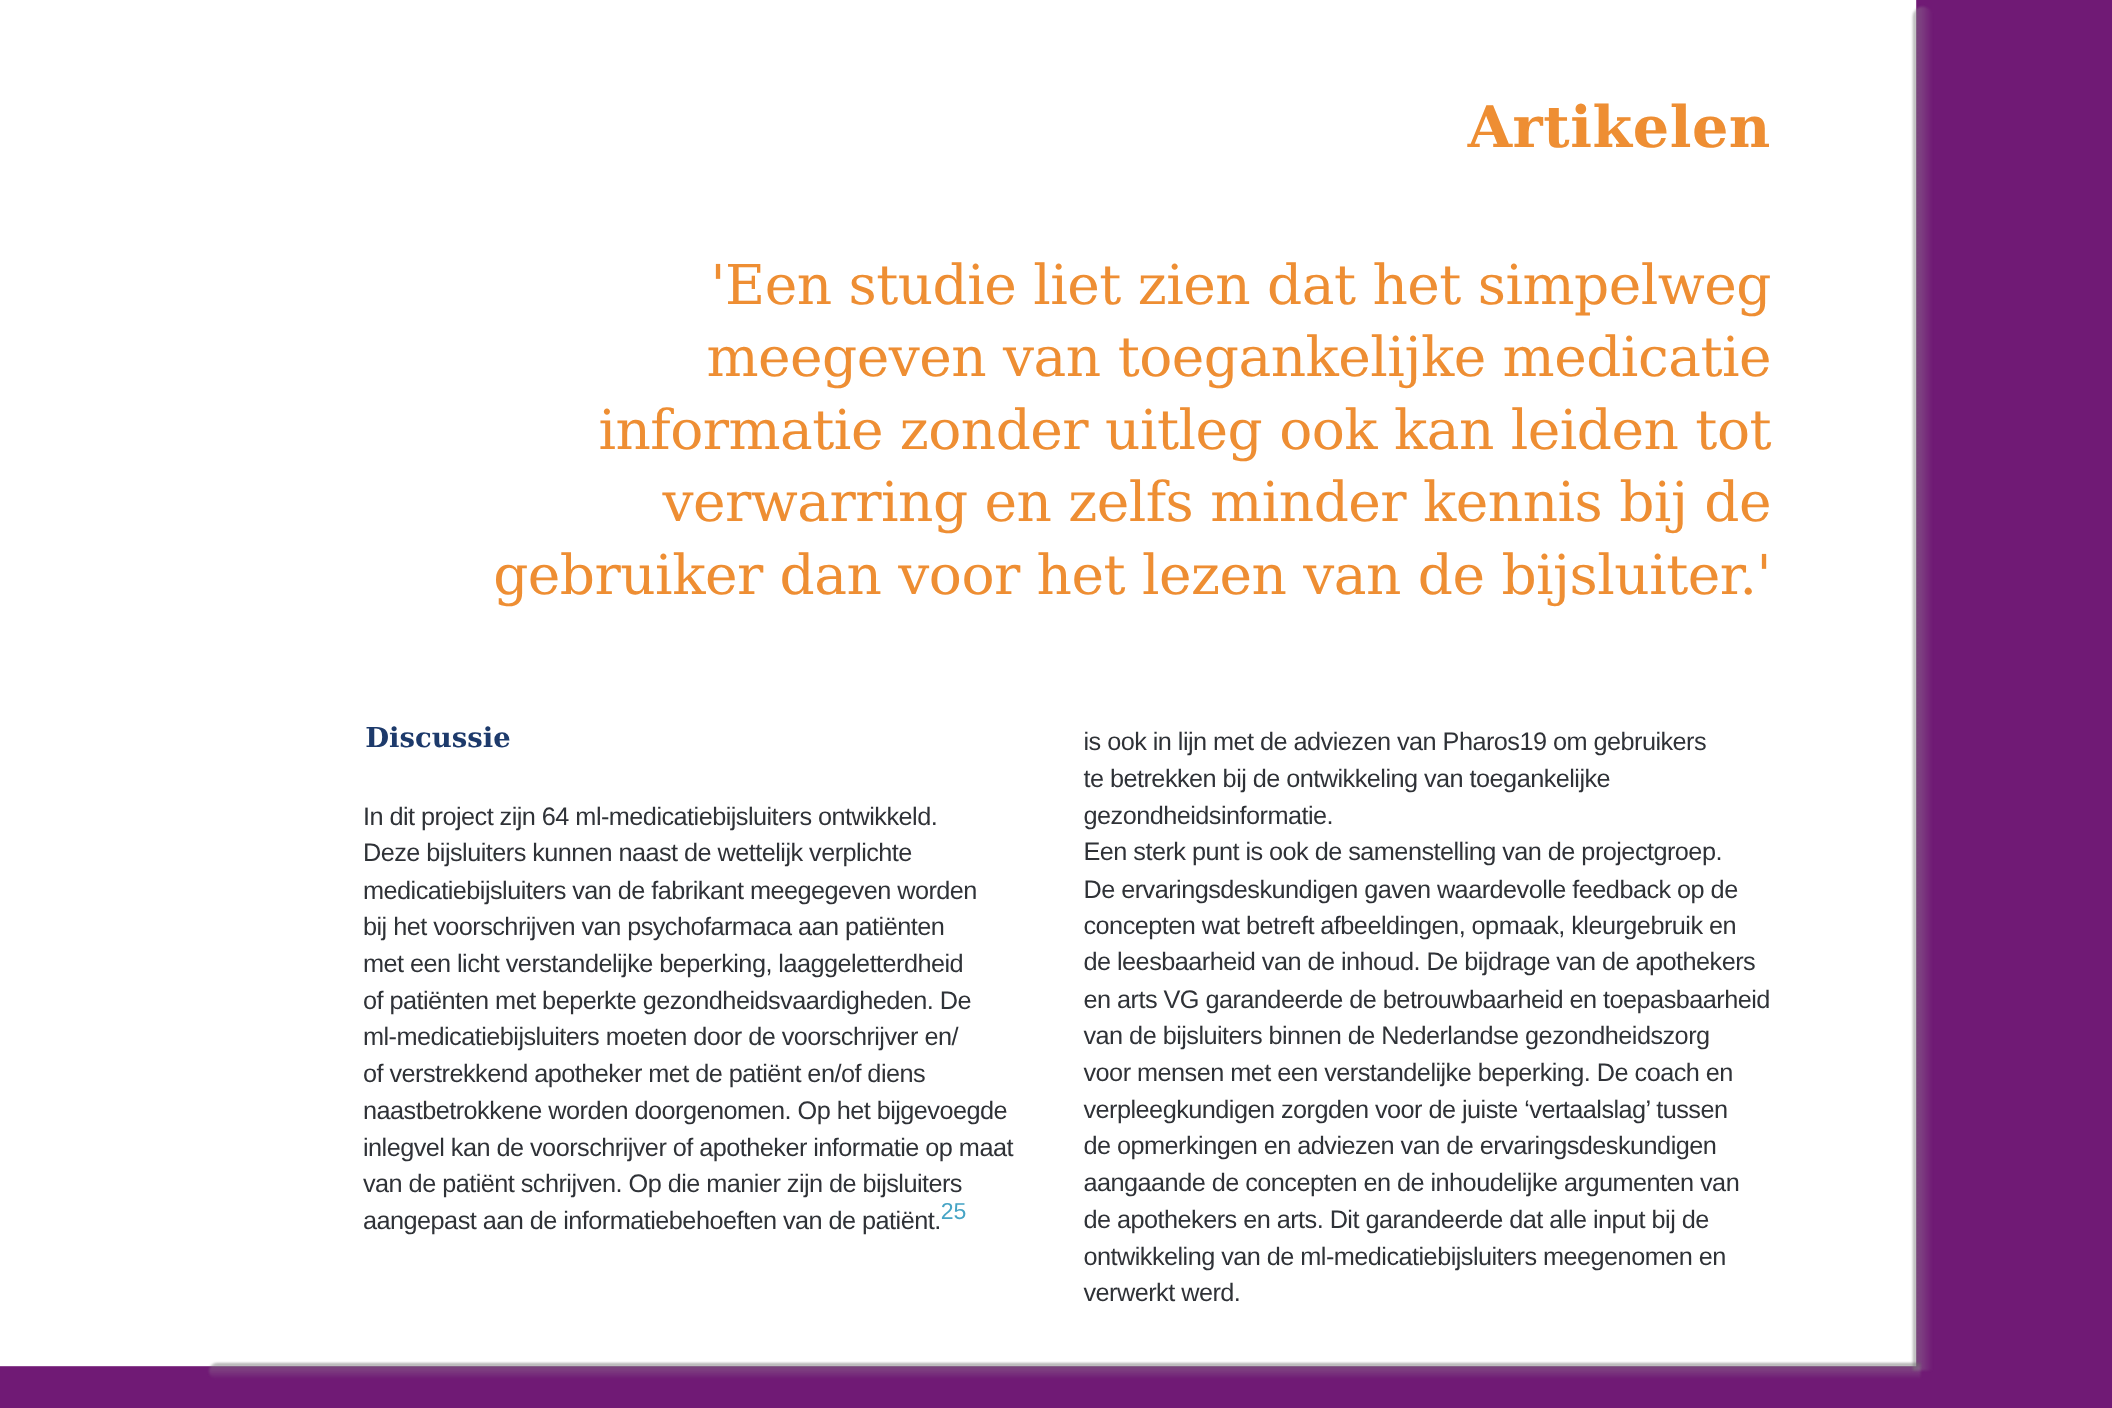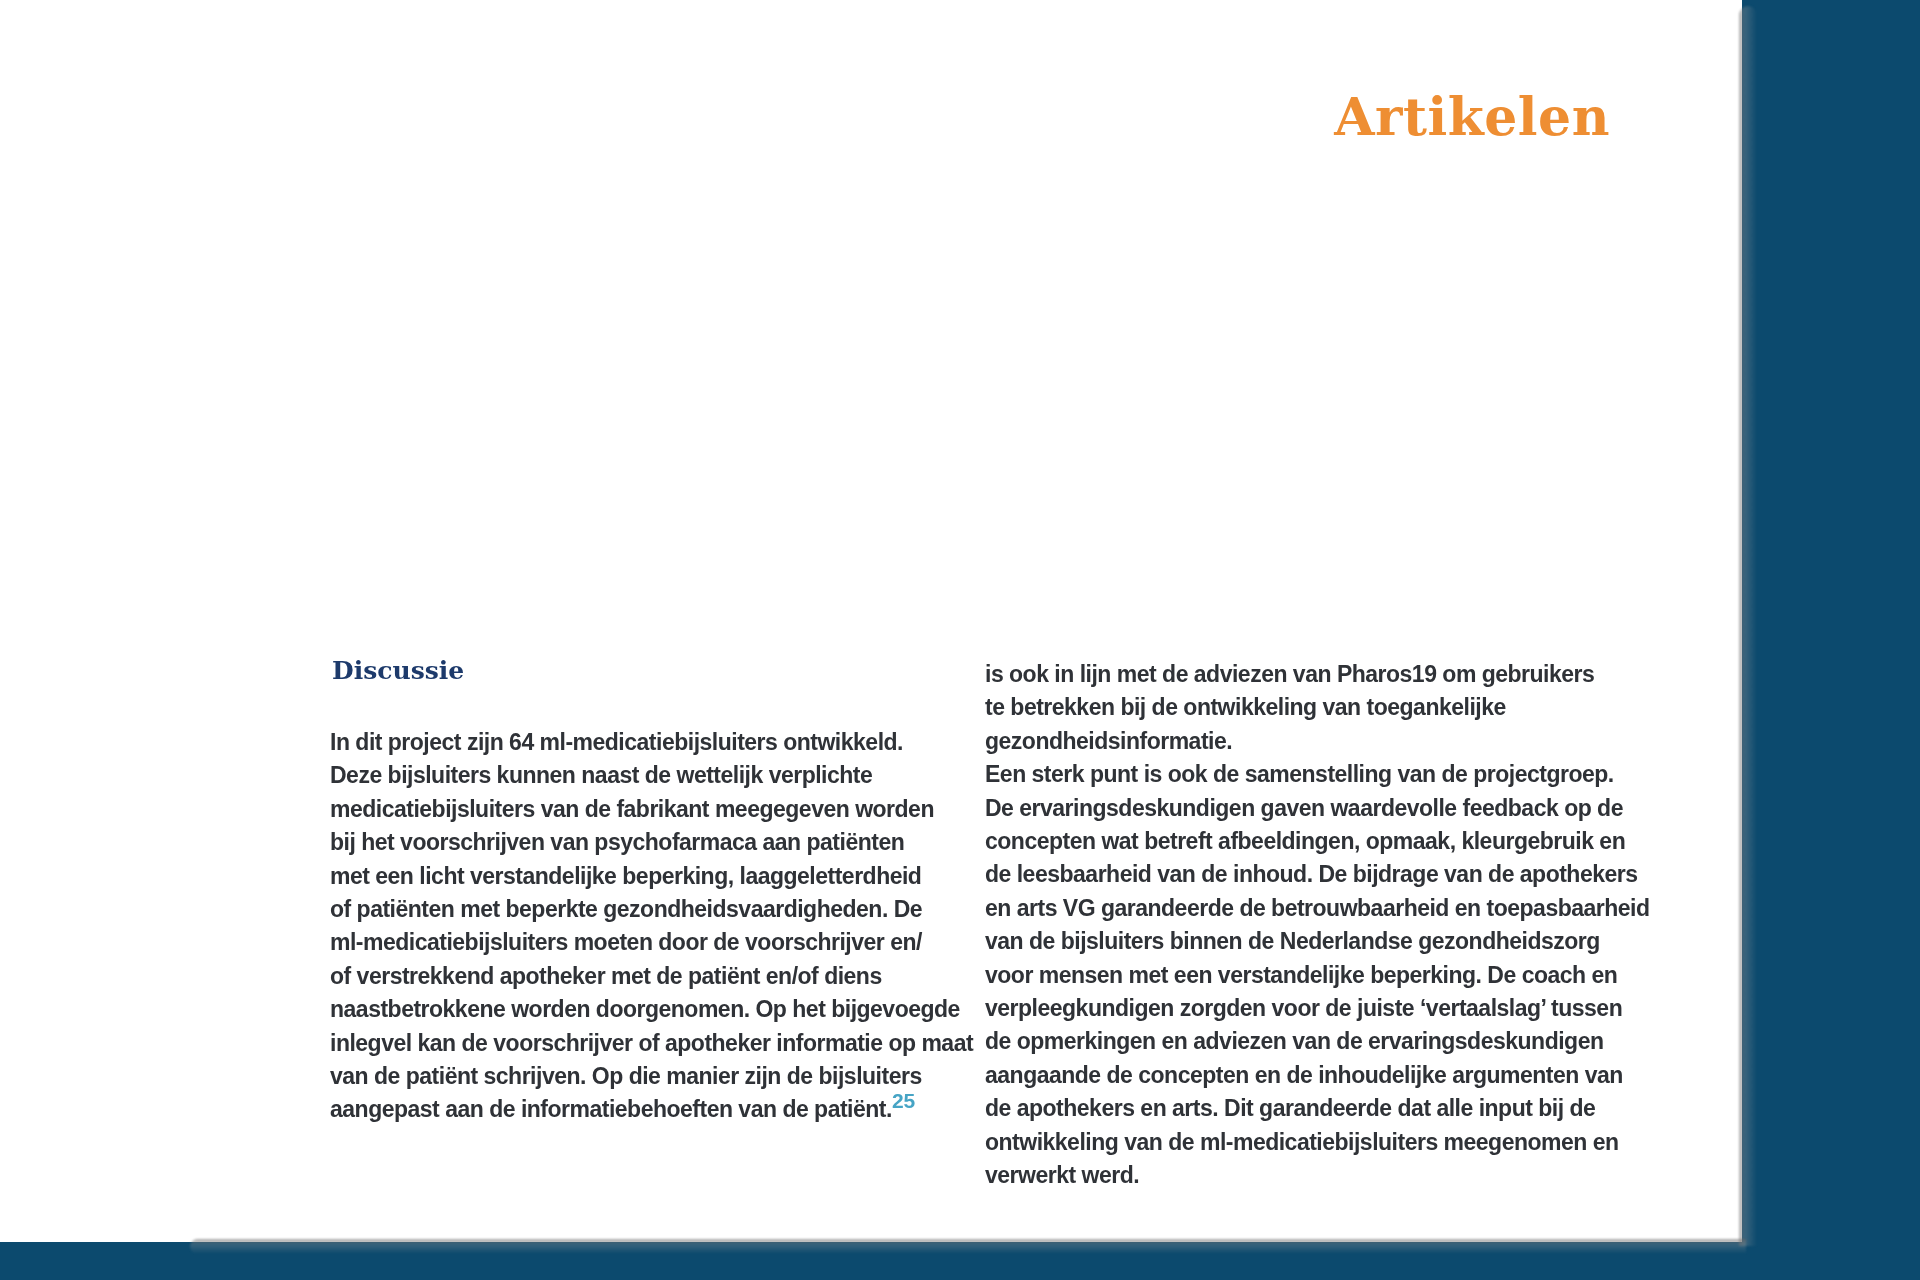--- a/index.html
+++ b/index.html
@@ -5,21 +5,21 @@
   html, body {
     margin: 0;
     padding: 0;
     background: #ffffff;
   }
   .canvas {
     position: relative;
     width: 1920px;
     height: 1280px;
     overflow: hidden;
-    background: #0c4a6e;
+    background: #701a75;
     font-family: "Liberation Sans", sans-serif;
   }
   .page {
     position: absolute;
     left: 0;
     top: 0;
     width: 1742px;
     height: 1242px;
     background: #ffffff;
   }
@@ -81,21 +81,20 @@
     color: var(--heading, #1d3a6b);
     letter-spacing: 0px;
   }
   .body-col {
     position: absolute;
     font-size: 23px;
     line-height: 33.4px;
     color: var(--body, #2f3237);
     letter-spacing: -0.5px;
     white-space: nowrap;
-    font-weight: bold;
   }
   .col-left {
     left: 330px;
     top: 726px;
     width: 650px;
   }
   .col-right {
     left: 985px;
     top: 658px;
     width: 650px;
@@ -109,20 +108,21 @@
   }
 </style>
 </head>
 <body>
 
 <div class="canvas">
   <div class="page">
 
     <div class="page-title">Artikelen</div>
 
+    <div class="pull-quote">'Een studie liet zien dat het simpelweg<br>meegeven van toegankelijke medicatie<br>informatie zonder uitleg ook kan leiden tot<br>verwarring en zelfs minder kennis bij de<br>gebruiker dan voor het lezen van de bijsluiter.'</div>
 
     <div class="section-heading">Discussie</div>
 
     <div class="body-col col-left">
       <span>In dit project zijn 64 ml-medicatiebijsluiters ontwikkeld.<br>Deze bijsluiters kunnen naast de wettelijk verplichte<br>medicatiebijsluiters van de fabrikant meegegeven worden<br>bij het voorschrijven van psychofarmaca aan patiënten<br>met een licht verstandelijke beperking, laaggeletterdheid<br>of patiënten met beperkte gezondheidsvaardigheden. De<br>ml-medicatiebijsluiters moeten door de voorschrijver en/<br>of verstrekkend apotheker met de patiënt en/of diens<br>naastbetrokkene worden doorgenomen. Op het bijgevoegde<br>inlegvel kan de voorschrijver of apotheker informatie op maat<br>van de patiënt schrijven. Op die manier zijn de bijsluiters<br>aangepast aan de informatiebehoeften van de patiënt.</span><sup class="ref-sup">25</sup><br>
     </div>
 
     <div class="body-col col-right">is ook in lijn met de adviezen van Pharos19 om gebruikers<br>te betrekken bij de ontwikkeling van toegankelijke<br>gezondheidsinformatie.<br>Een sterk punt is ook de samenstelling van de projectgroep.<br>De ervaringsdeskundigen gaven waardevolle feedback op de<br>concepten wat betreft afbeeldingen, opmaak, kleurgebruik en<br>de leesbaarheid van de inhoud. De bijdrage van de apothekers<br>en arts VG garandeerde de betrouwbaarheid en toepasbaarheid<br>van de bijsluiters binnen de Nederlandse gezondheidszorg<br>voor mensen met een verstandelijke beperking. De coach en<br>verpleegkundigen zorgden voor de juiste ‘vertaalslag’ tussen<br>de opmerkingen en adviezen van de ervaringsdeskundigen<br>aangaande de concepten en de inhoudelijke argumenten van<br>de apothekers en arts. Dit garandeerde dat alle input bij de<br>ontwikkeling van de ml-medicatiebijsluiters meegenomen en<br>verwerkt werd.</div>
 
   </div>

